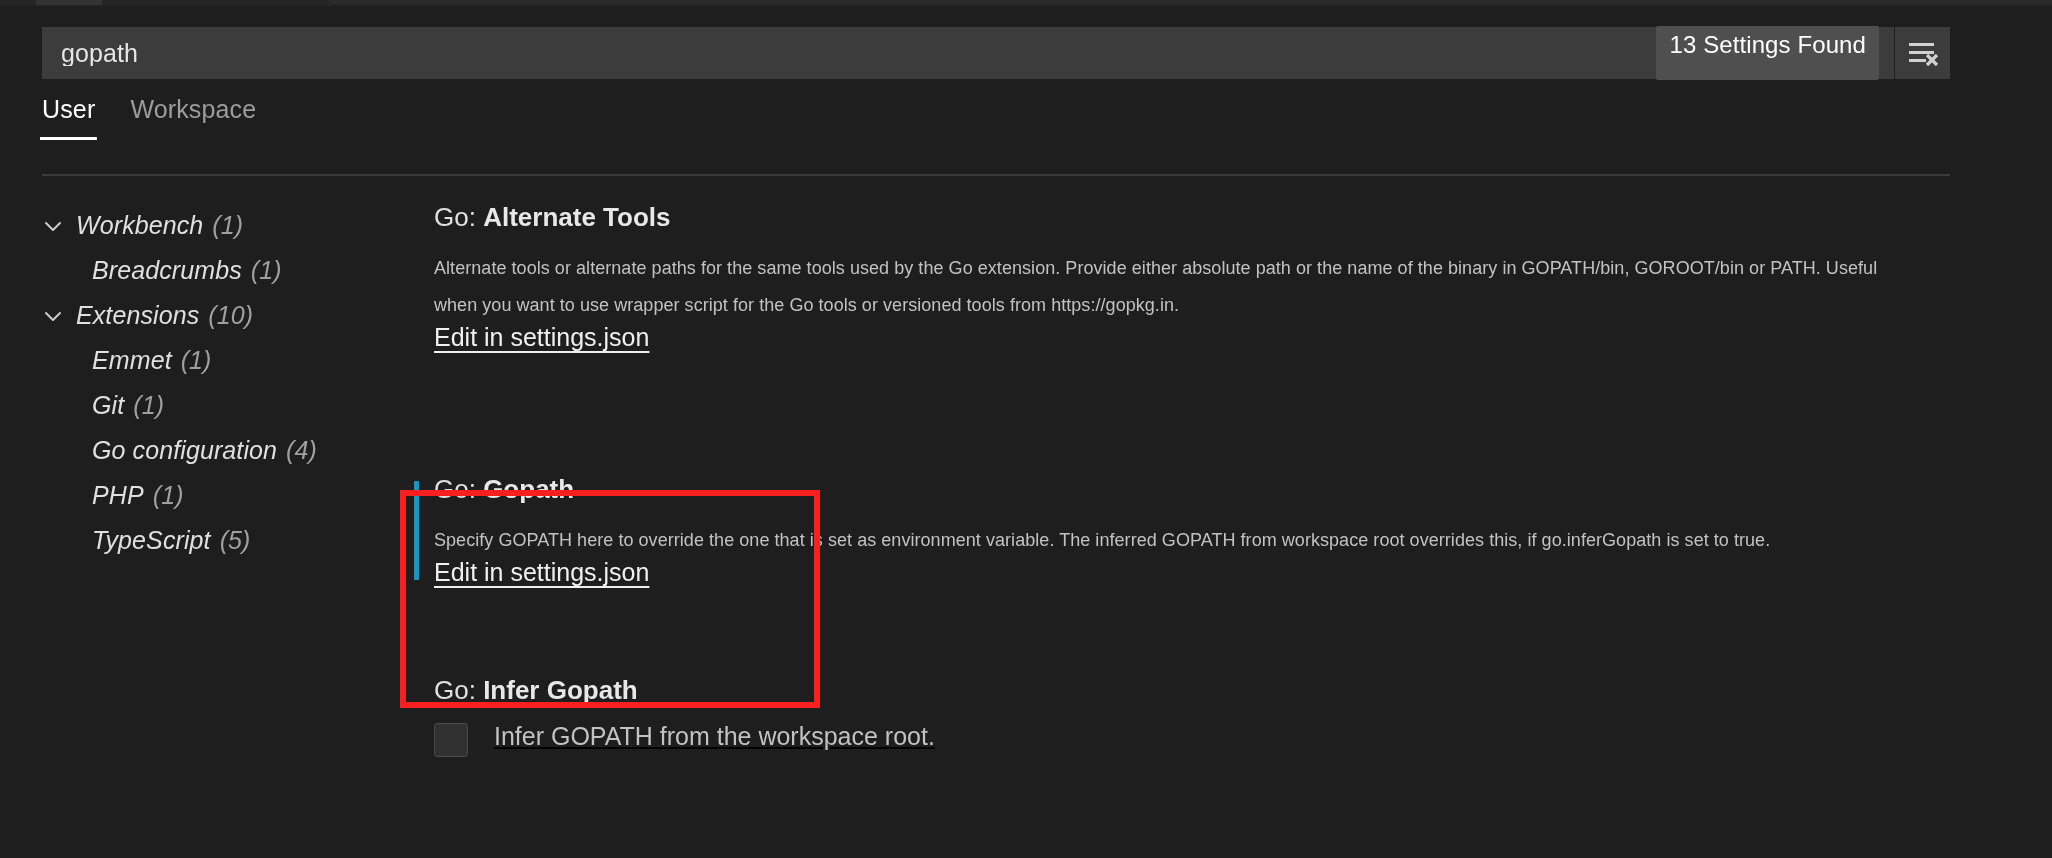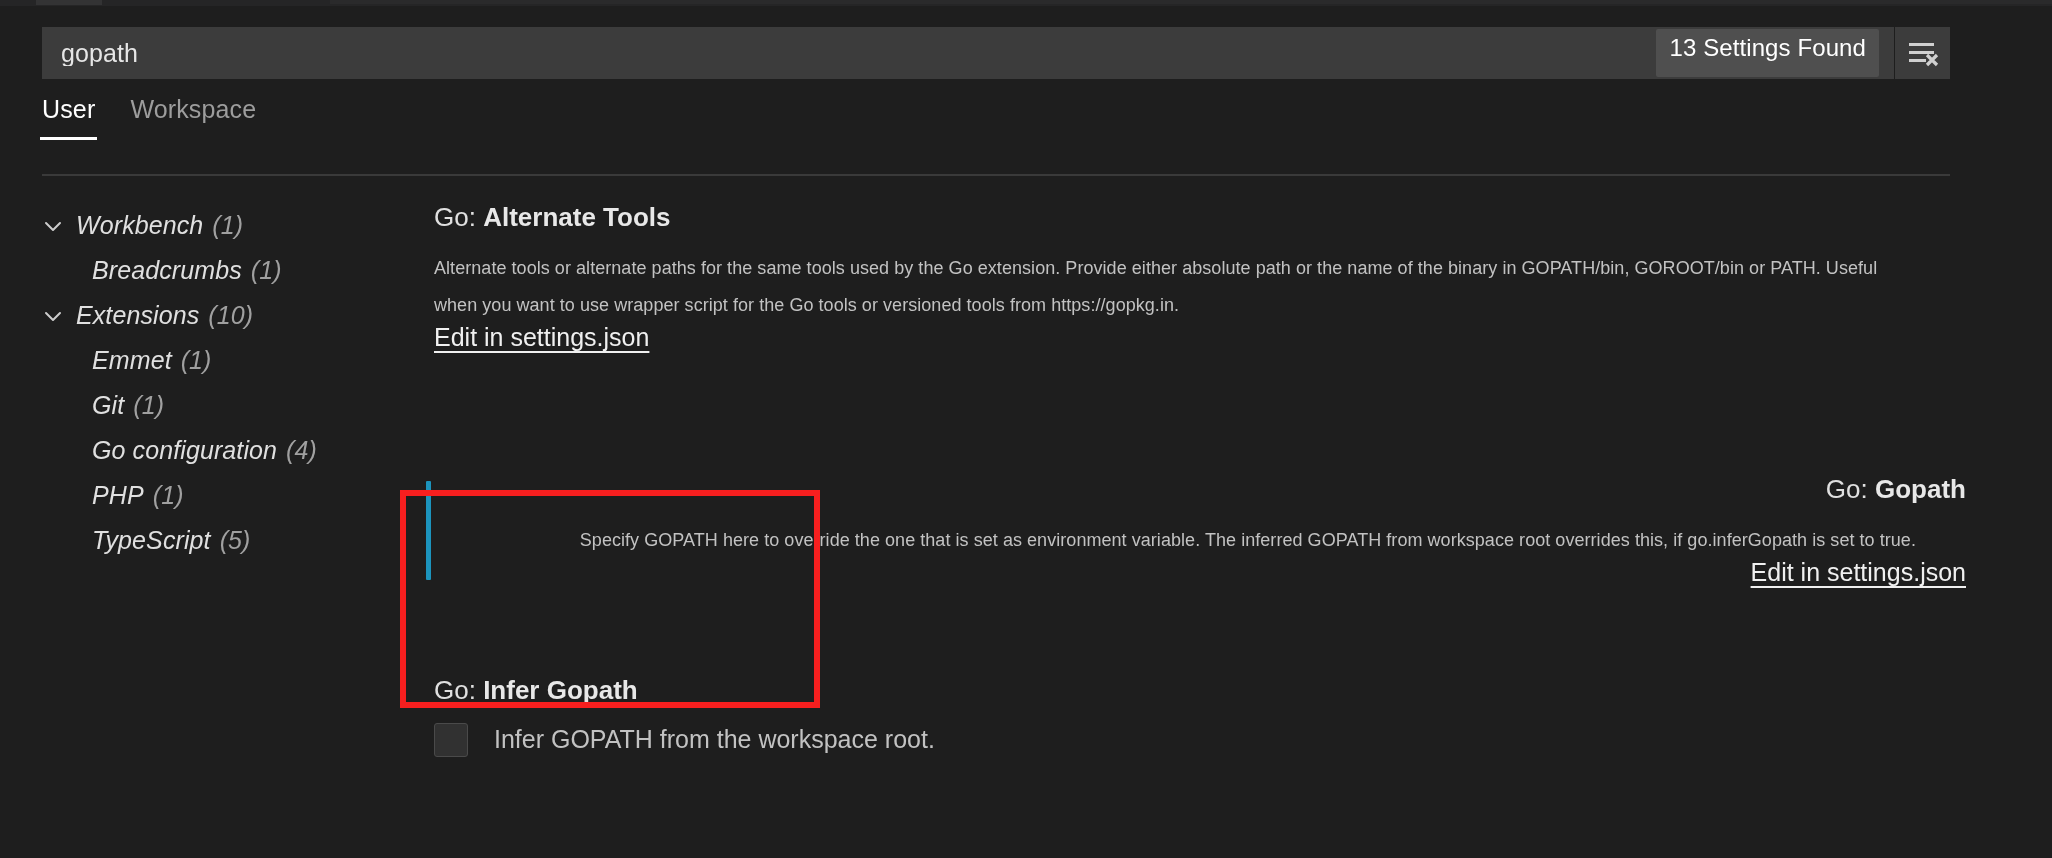--- a/index.html
+++ b/index.html
@@ -69,21 +69,21 @@
     letter-spacing: .1px;
     white-space: nowrap;
     overflow: hidden;
   }
   .count-badge {
     flex: 0 0 auto;
     background: #4f4f4f;
     color: #ffffff;
     font-size: 24px;
     font-weight: 400;
-    padding: 5px 13px 15px;
+    padding: 5px 13px 21px;
     border-radius: 2px;
     white-space: nowrap;
     letter-spacing: .1px;
   }
   .clear-filter-btn {
     flex: 0 0 auto;
     width: 56px;
     background: #3c3c3c;
     display: flex;
     align-items: center;
@@ -204,42 +204,43 @@
     font-size: 25px;
     line-height: 1.1;
     color: #f0f0f0;
     text-decoration: underline;
     text-underline-offset: 5px;
     text-decoration-thickness: 2px;
     cursor: pointer;
   }
   .setting-checkbox-row {
     display: flex;
-    align-items: center;
+    align-items: flex-start;
     margin-top: 14px;
+    text-decoration: underline;
   }
   .setting-checkbox {
     width: 34px;
     height: 34px;
     flex: 0 0 34px;
     background: #313131;
     border: 1px solid #4a4a4a;
     border-radius: 3px;
   }
   .setting-checkbox-label {
     margin-left: 26px;
     font-size: 25px;
     color: #c2c2c2;
     line-height: 1.1;
     white-space: nowrap;
   }
 
   
   #setting-0 { position: absolute; top: 0;   left: 0; width: 1530px; }
-  #setting-1 { position: absolute; top: 272px; left: 12px; width: 1530px; text-align: right; }
+  #setting-1 { position: absolute; top: 272px; left: 0; width: 1530px; }
   #setting-2 { position: absolute; top: 473px; left: 0; width: 1530px; }
 
   
   .annotation-box {
     position: absolute;
     left: 400px;
     top: 490px;
     width: 420px;
     height: 218px;
     border: 6px solid #f71f1f;

